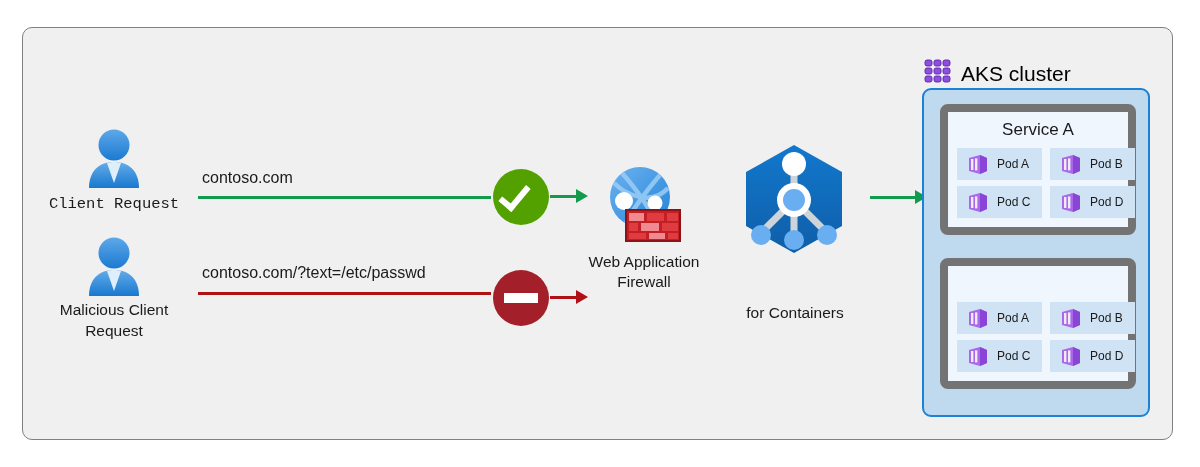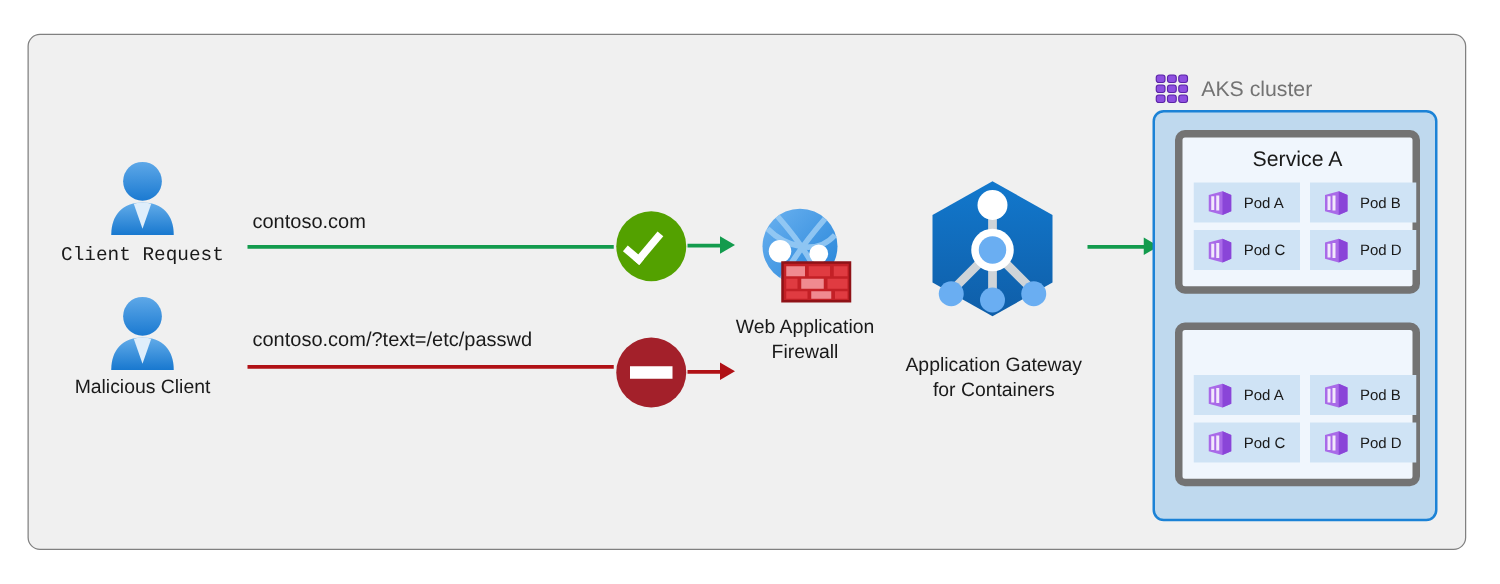--- a/index.html
+++ b/index.html
@@ -110,35 +110,35 @@
   .arrow.deny:after  { color: #b01116; }
 
   
   .aks-title-icon {
     position: absolute;
     width: 30px;
     height: 26px;
   }
   .aks-title {
     position: absolute;
-    font-size: 17px;
-    color: #737373;
+    font-size: 21px;
+    color: #000000;
     white-space: nowrap;
   }
   .aks-panel {
     position: absolute;
     background: #bfd9ee;
     border: 2.5px solid #1b82d6;
     border-radius: 9px;
     box-sizing: border-box;
   }
   .service-panel {
     position: absolute;
     background: #f0f6fd;
-    border: 6px solid #737373;
+    border: 8px solid #737373;
     border-radius: 8px;
     box-sizing: border-box;
   }
   .service-title {
     position: absolute;
     width: 100%;
     text-align: center;
     font-size: 17px;
     color: #1a1a1a;
   }
@@ -191,20 +191,21 @@
     <div class="check"></div>
   </div>
   <div class="arrow allow" style="left:550px; top:195px; width:28px;"></div>
 
   <svg class="actor-icon" style="left:85px; top:236px;" viewBox="0 0 58 62">
     <circle cx="29" cy="17" r="15.5" fill="url(#ug1)"></circle>
     <path d="M29 34 C45 34 54 44 54 60 L4 60 C4 44 13 34 29 34 Z" fill="url(#ug2)"></path>
     <path d="M22 35 L29 55 L36 35 C33.5 34.2 31.3 34 29 34 C26.7 34 24.5 34.2 22 35 Z" fill="#dfeefb"></path>
   </svg>
   <div class="lbl" style="left:30px; top:300px; width:168px;">Malicious Client</div>
+  <div class="lbl" style="left:30px; top:321px; width:168px;">Request</div>
 
   <div class="req-url" style="left:202px; top:264px;">contoso.com/?text=/etc/passwd</div>
   <div class="req-line deny" style="left:198px; top:292px; width:293px;"></div>
 
   <div class="badge deny" style="left:493px; top:270px;">
     <div class="bar"></div>
   </div>
   <div class="arrow deny" style="left:550px; top:296px; width:28px;"></div>
 
   <svg style="position:absolute; left:598px; top:155px; width:90px; height:90px;" viewBox="0 0 90 90">
@@ -252,21 +253,20 @@
       <path d="M59 60 L59 95"></path>
       <path d="M59 60 L59 26"></path>
     </g>
     <circle cx="59" cy="24" r="12" fill="#ffffff"></circle>
     <circle cx="59" cy="60" r="17" fill="#ffffff"></circle>
     <circle cx="59" cy="60" r="11" fill="#6aaef2"></circle>
     <circle cx="26" cy="95" r="10" fill="#6aaef2"></circle>
     <circle cx="59" cy="100" r="10" fill="#6aaef2"></circle>
     <circle cx="92" cy="95" r="10" fill="#6aaef2"></circle>
   </svg>
-  <div class="lbl" style="left:700px; top:283px; width:190px;">Application Gateway</div>
   <div class="lbl" style="left:700px; top:303px; width:190px;">for Containers</div>
 
   <div class="arrow allow" style="left:870px; top:196px; width:47px;"></div>
 
   <svg class="aks-title-icon" style="left:924px; top:59px;" viewBox="0 0 30 26">
     <g fill="#8e4fe0" stroke="#5b23a8" stroke-width="0.9">
       <rect x="1" y="1" width="7" height="6" rx="2"></rect>
       <rect x="10" y="1" width="7" height="6" rx="2"></rect>
       <rect x="19" y="1" width="7" height="6" rx="2"></rect>
       <rect x="1" y="9" width="7" height="6" rx="2"></rect>

